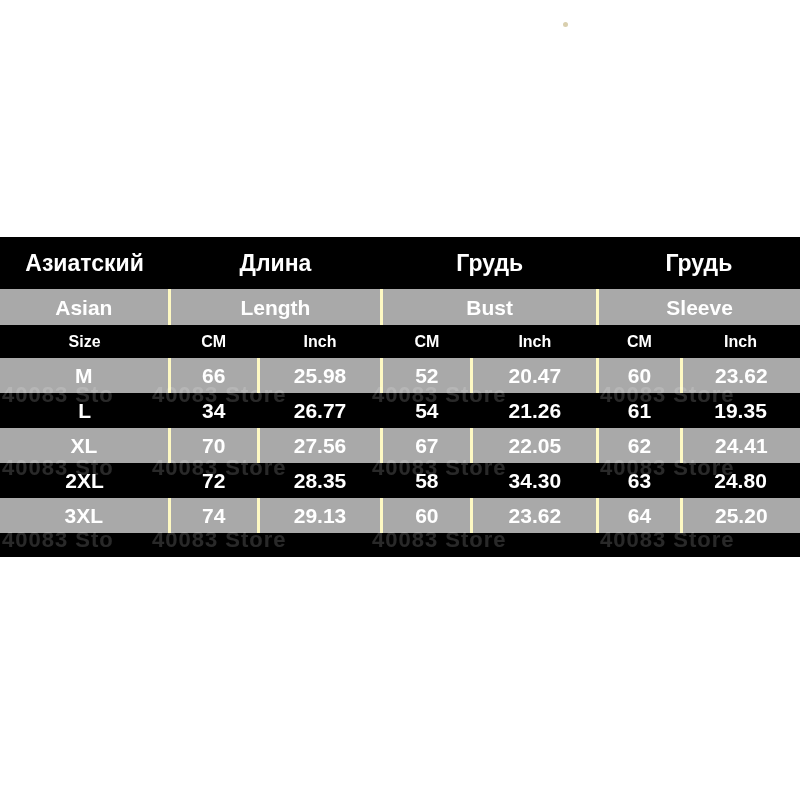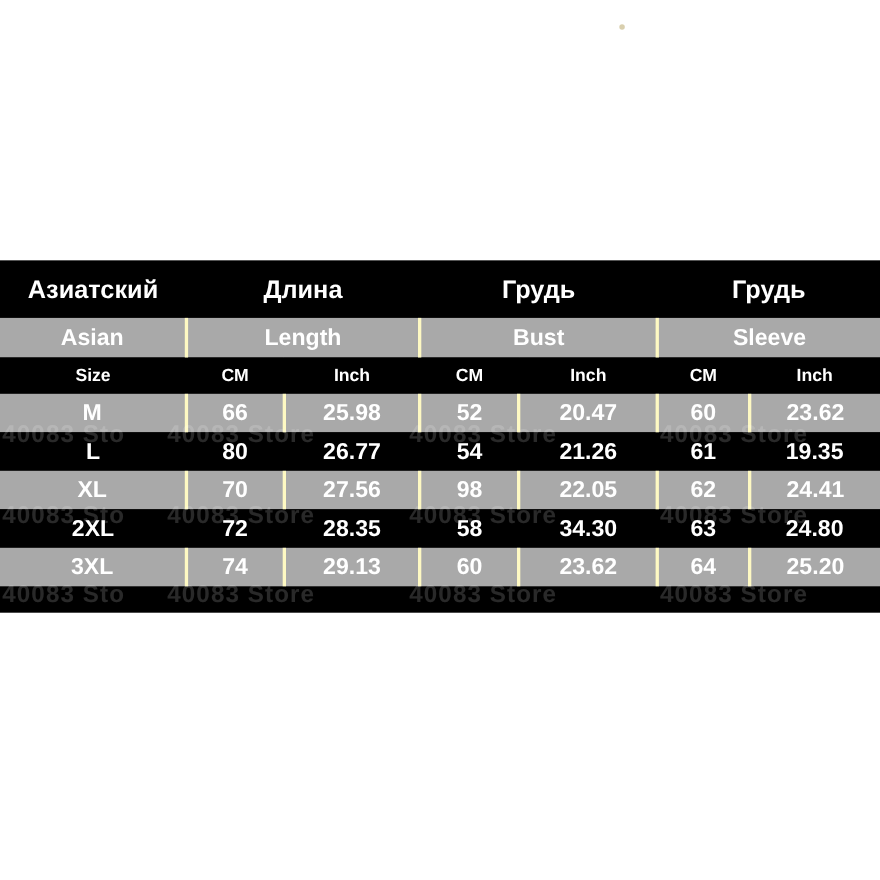--- a/index.html
+++ b/index.html
@@ -143,33 +143,33 @@
           <td class="sep">66</td>
           <td class="sep">25.98</td>
           <td class="sep">52</td>
           <td class="sep">20.47</td>
           <td class="sep">60</td>
           <td class="sep">23.62</td>
         </tr>
 
         <tr class="row-data">
           <td>L</td>
-          <td>80</td>
+          <td>34</td>
           <td>26.77</td>
           <td>54</td>
           <td>21.26</td>
           <td>61</td>
           <td>19.35</td>
         </tr>
 
         <tr class="row-data stripe">
           <td>XL</td>
           <td class="sep">70</td>
           <td class="sep">27.56</td>
-          <td class="sep">98</td>
+          <td class="sep">67</td>
           <td class="sep">22.05</td>
           <td class="sep">62</td>
           <td class="sep">24.41</td>
         </tr>
 
         <tr class="row-data">
           <td>2XL</td>
           <td>72</td>
           <td>28.35</td>
           <td>58</td>

